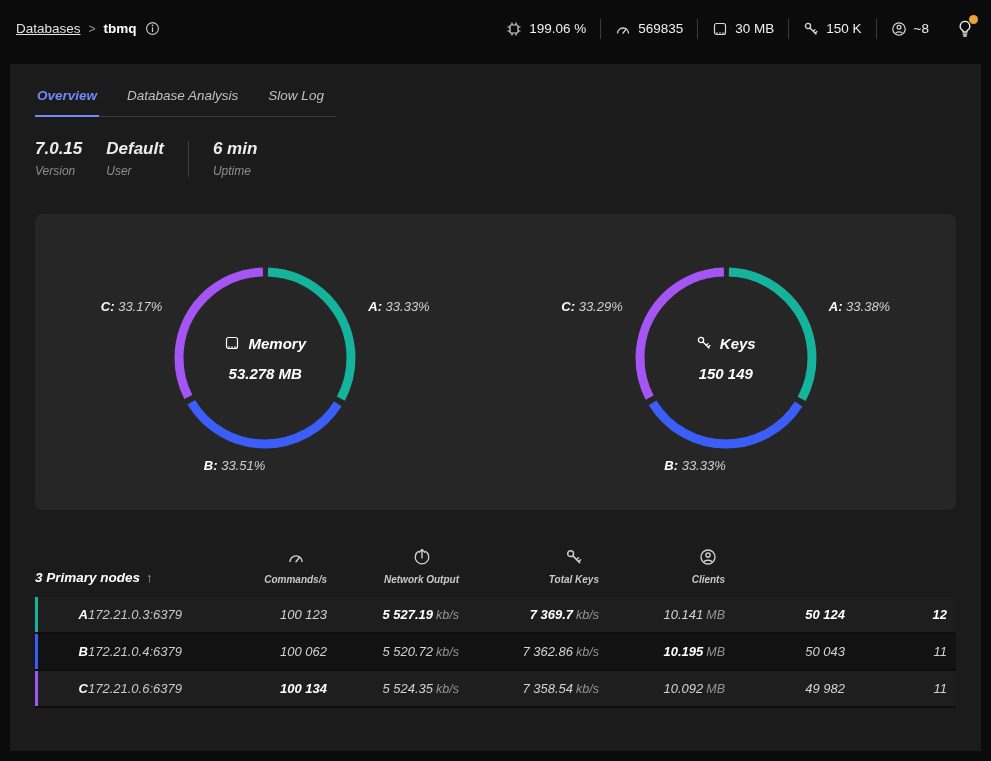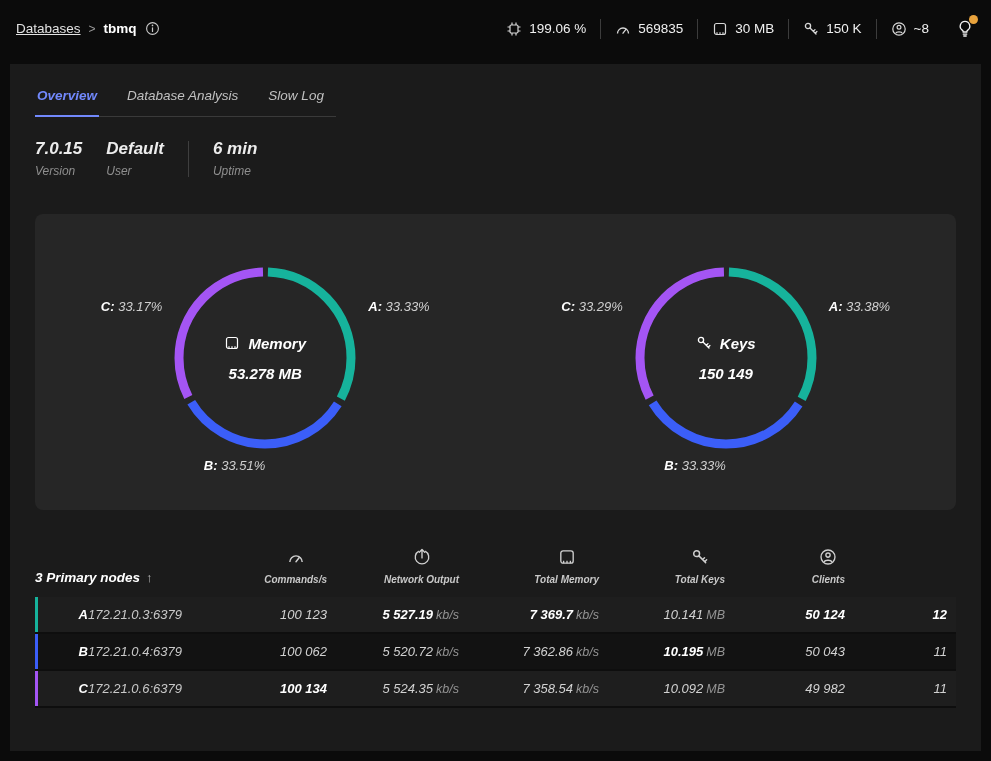--- a/index.html
+++ b/index.html
@@ -229,31 +229,20 @@
                 <path d="M8 8.8V1.4M5.6 3.8L8 1.4l2.4 2.4" fill="none" stroke="currentColor" stroke-width="1.2" stroke-linecap="round" stroke-linejoin="round"></path>
               </svg>
             </span>
             <span class="th-label">Network Output</span>
           </div>
         </div>
         <div class="th">
           <div class="th-inner">
             <span class="icon" style="width:18px;height:18px">
               <svg viewBox="0 0 16 16">
-                <rect x="2.5" y="2.5" width="11" height="11" rx="2" fill="none" stroke="currentColor" stroke-width="1.2"></rect>
-                <path d="M5 13.5v-2.2M8 13.5v-2.2M11 13.5v-2.2" stroke="currentColor" stroke-width="1.2"></path>
-              </svg>
-            </span>
-            <span class="th-label">Total Memory</span>
-          </div>
-        </div>
-        <div class="th">
-          <div class="th-inner">
-            <span class="icon" style="width:18px;height:18px">
-              <svg viewBox="0 0 16 16">
                 <circle cx="5" cy="5" r="2.6" fill="none" stroke="currentColor" stroke-width="1.3"></circle>
                 <path d="M7 7l6 6M10.3 10.3l1.7-1.7M12.2 12.2l1.7-1.7" fill="none" stroke="currentColor" stroke-width="1.3" stroke-linecap="round"></path>
               </svg>
             </span>
             <span class="th-label">Total Keys</span>
           </div>
         </div>
         <div class="th">
           <div class="th-inner">
             <span class="icon" style="width:18px;height:18px">

